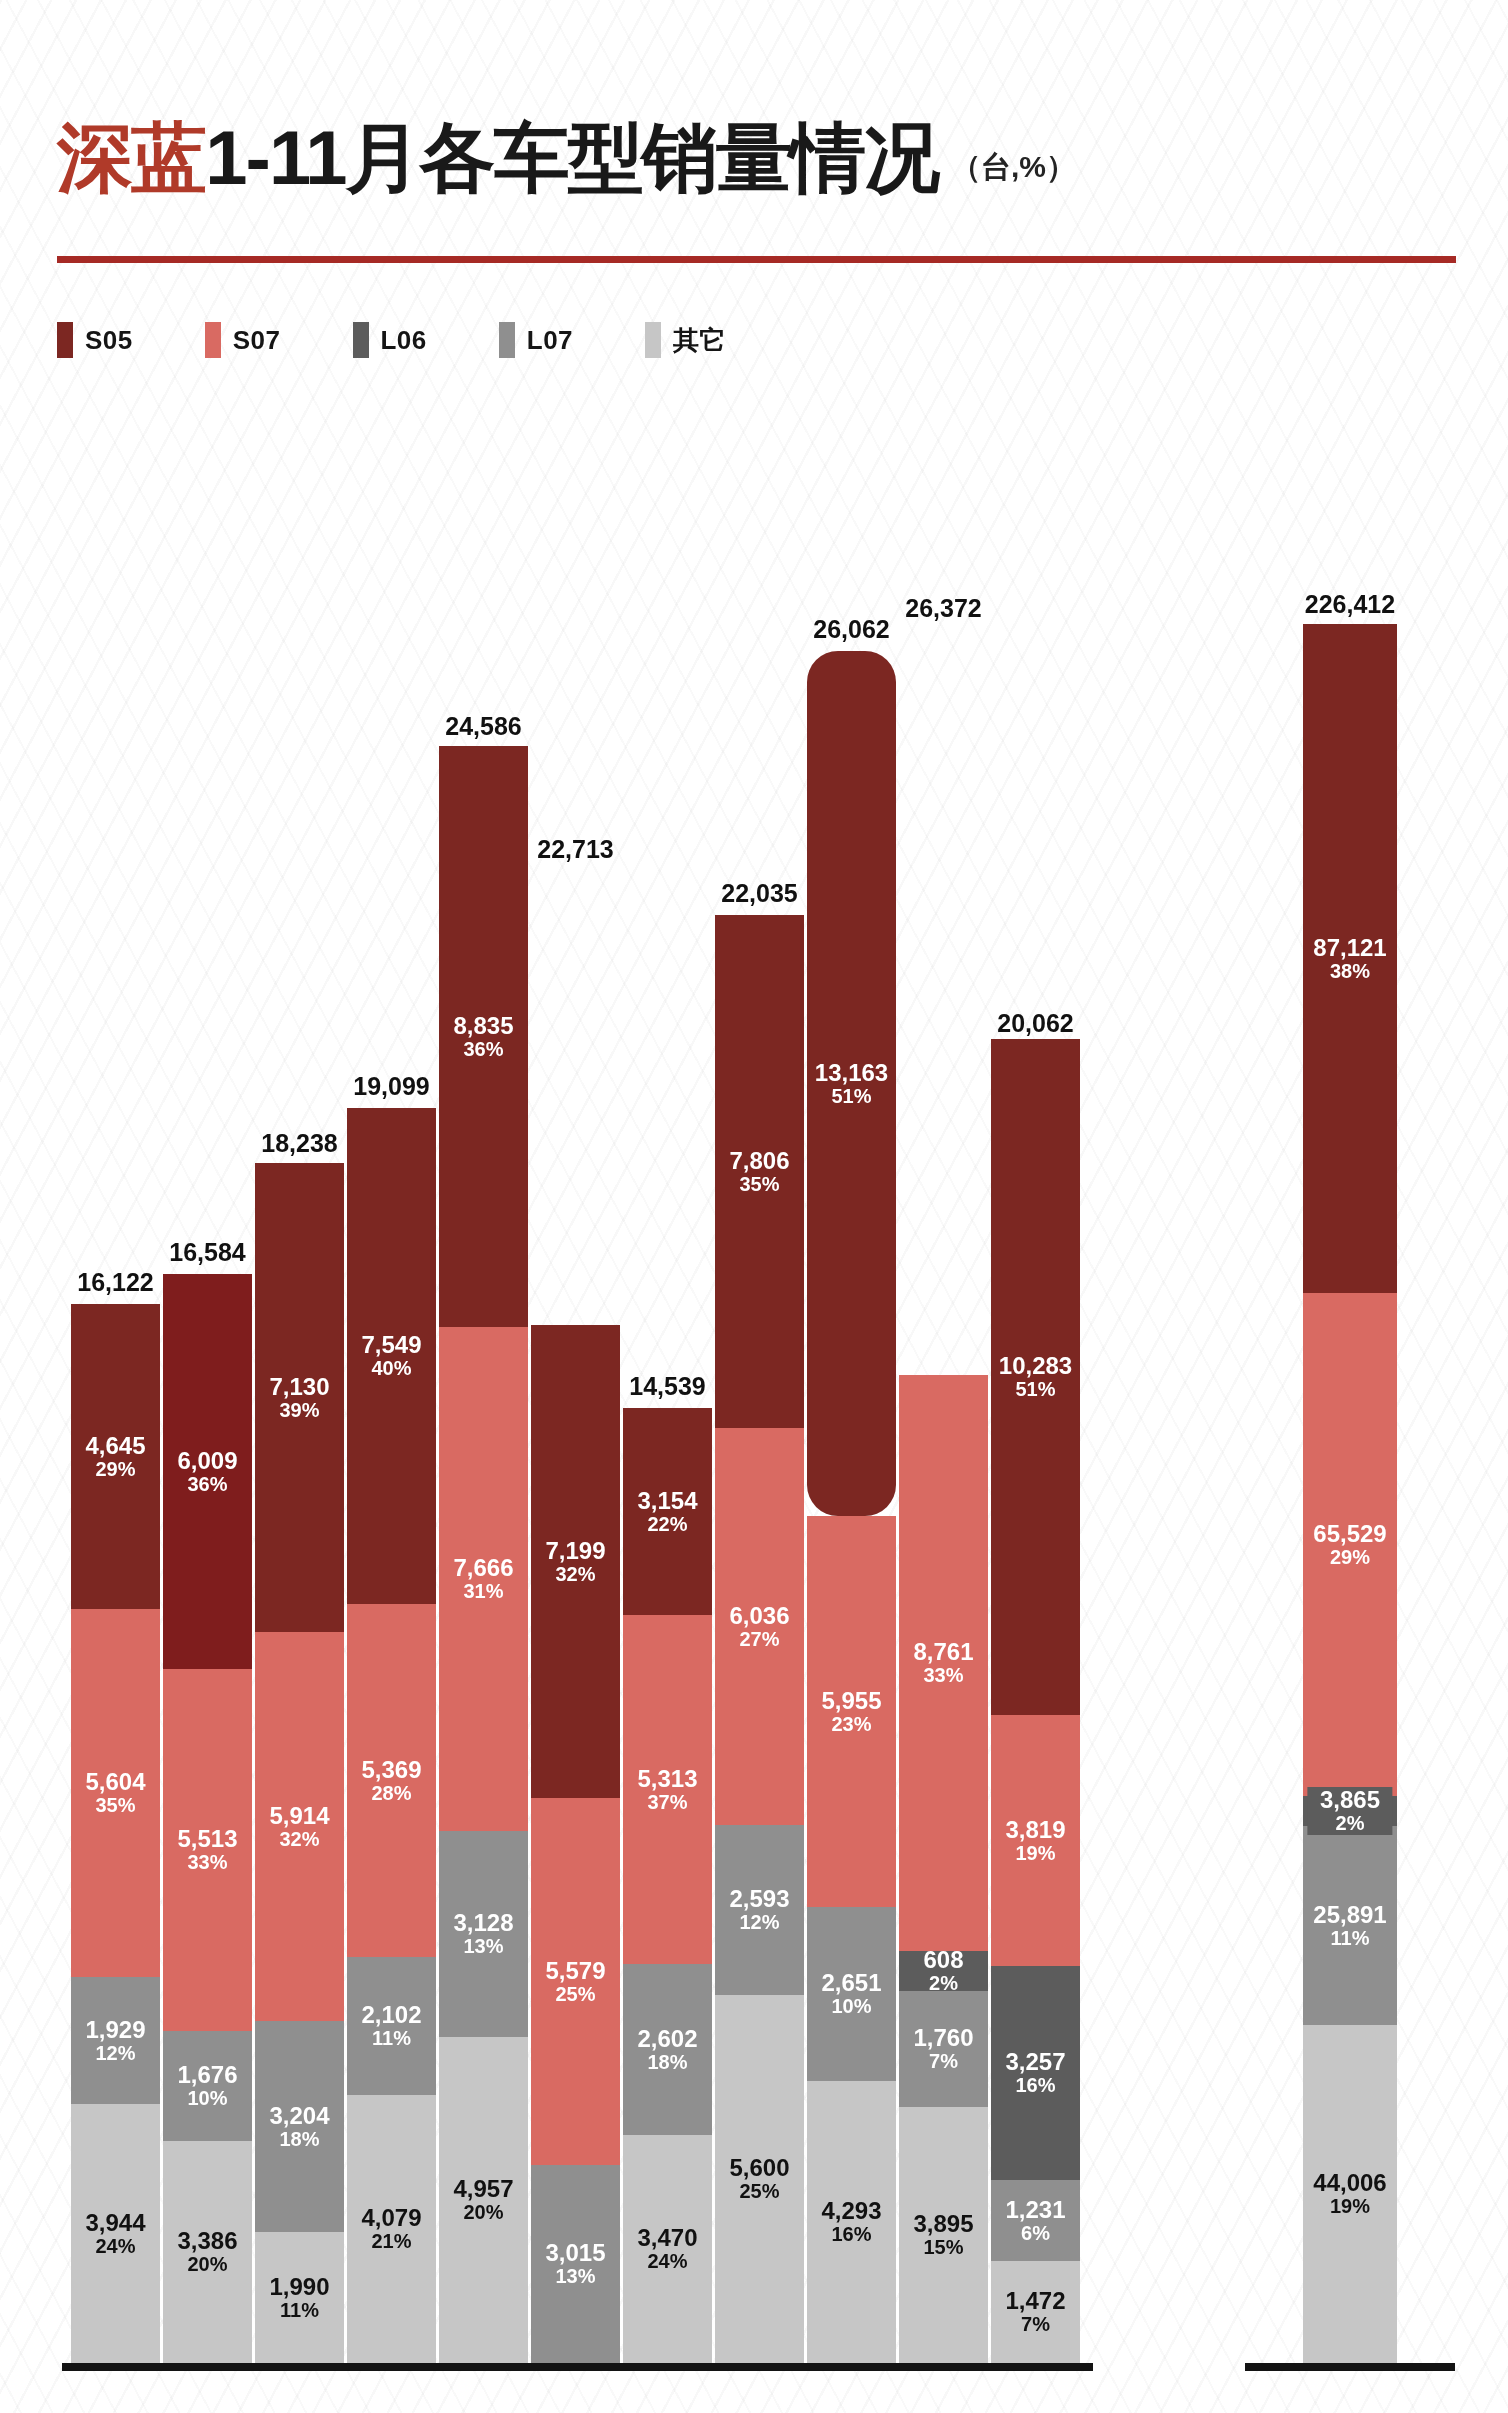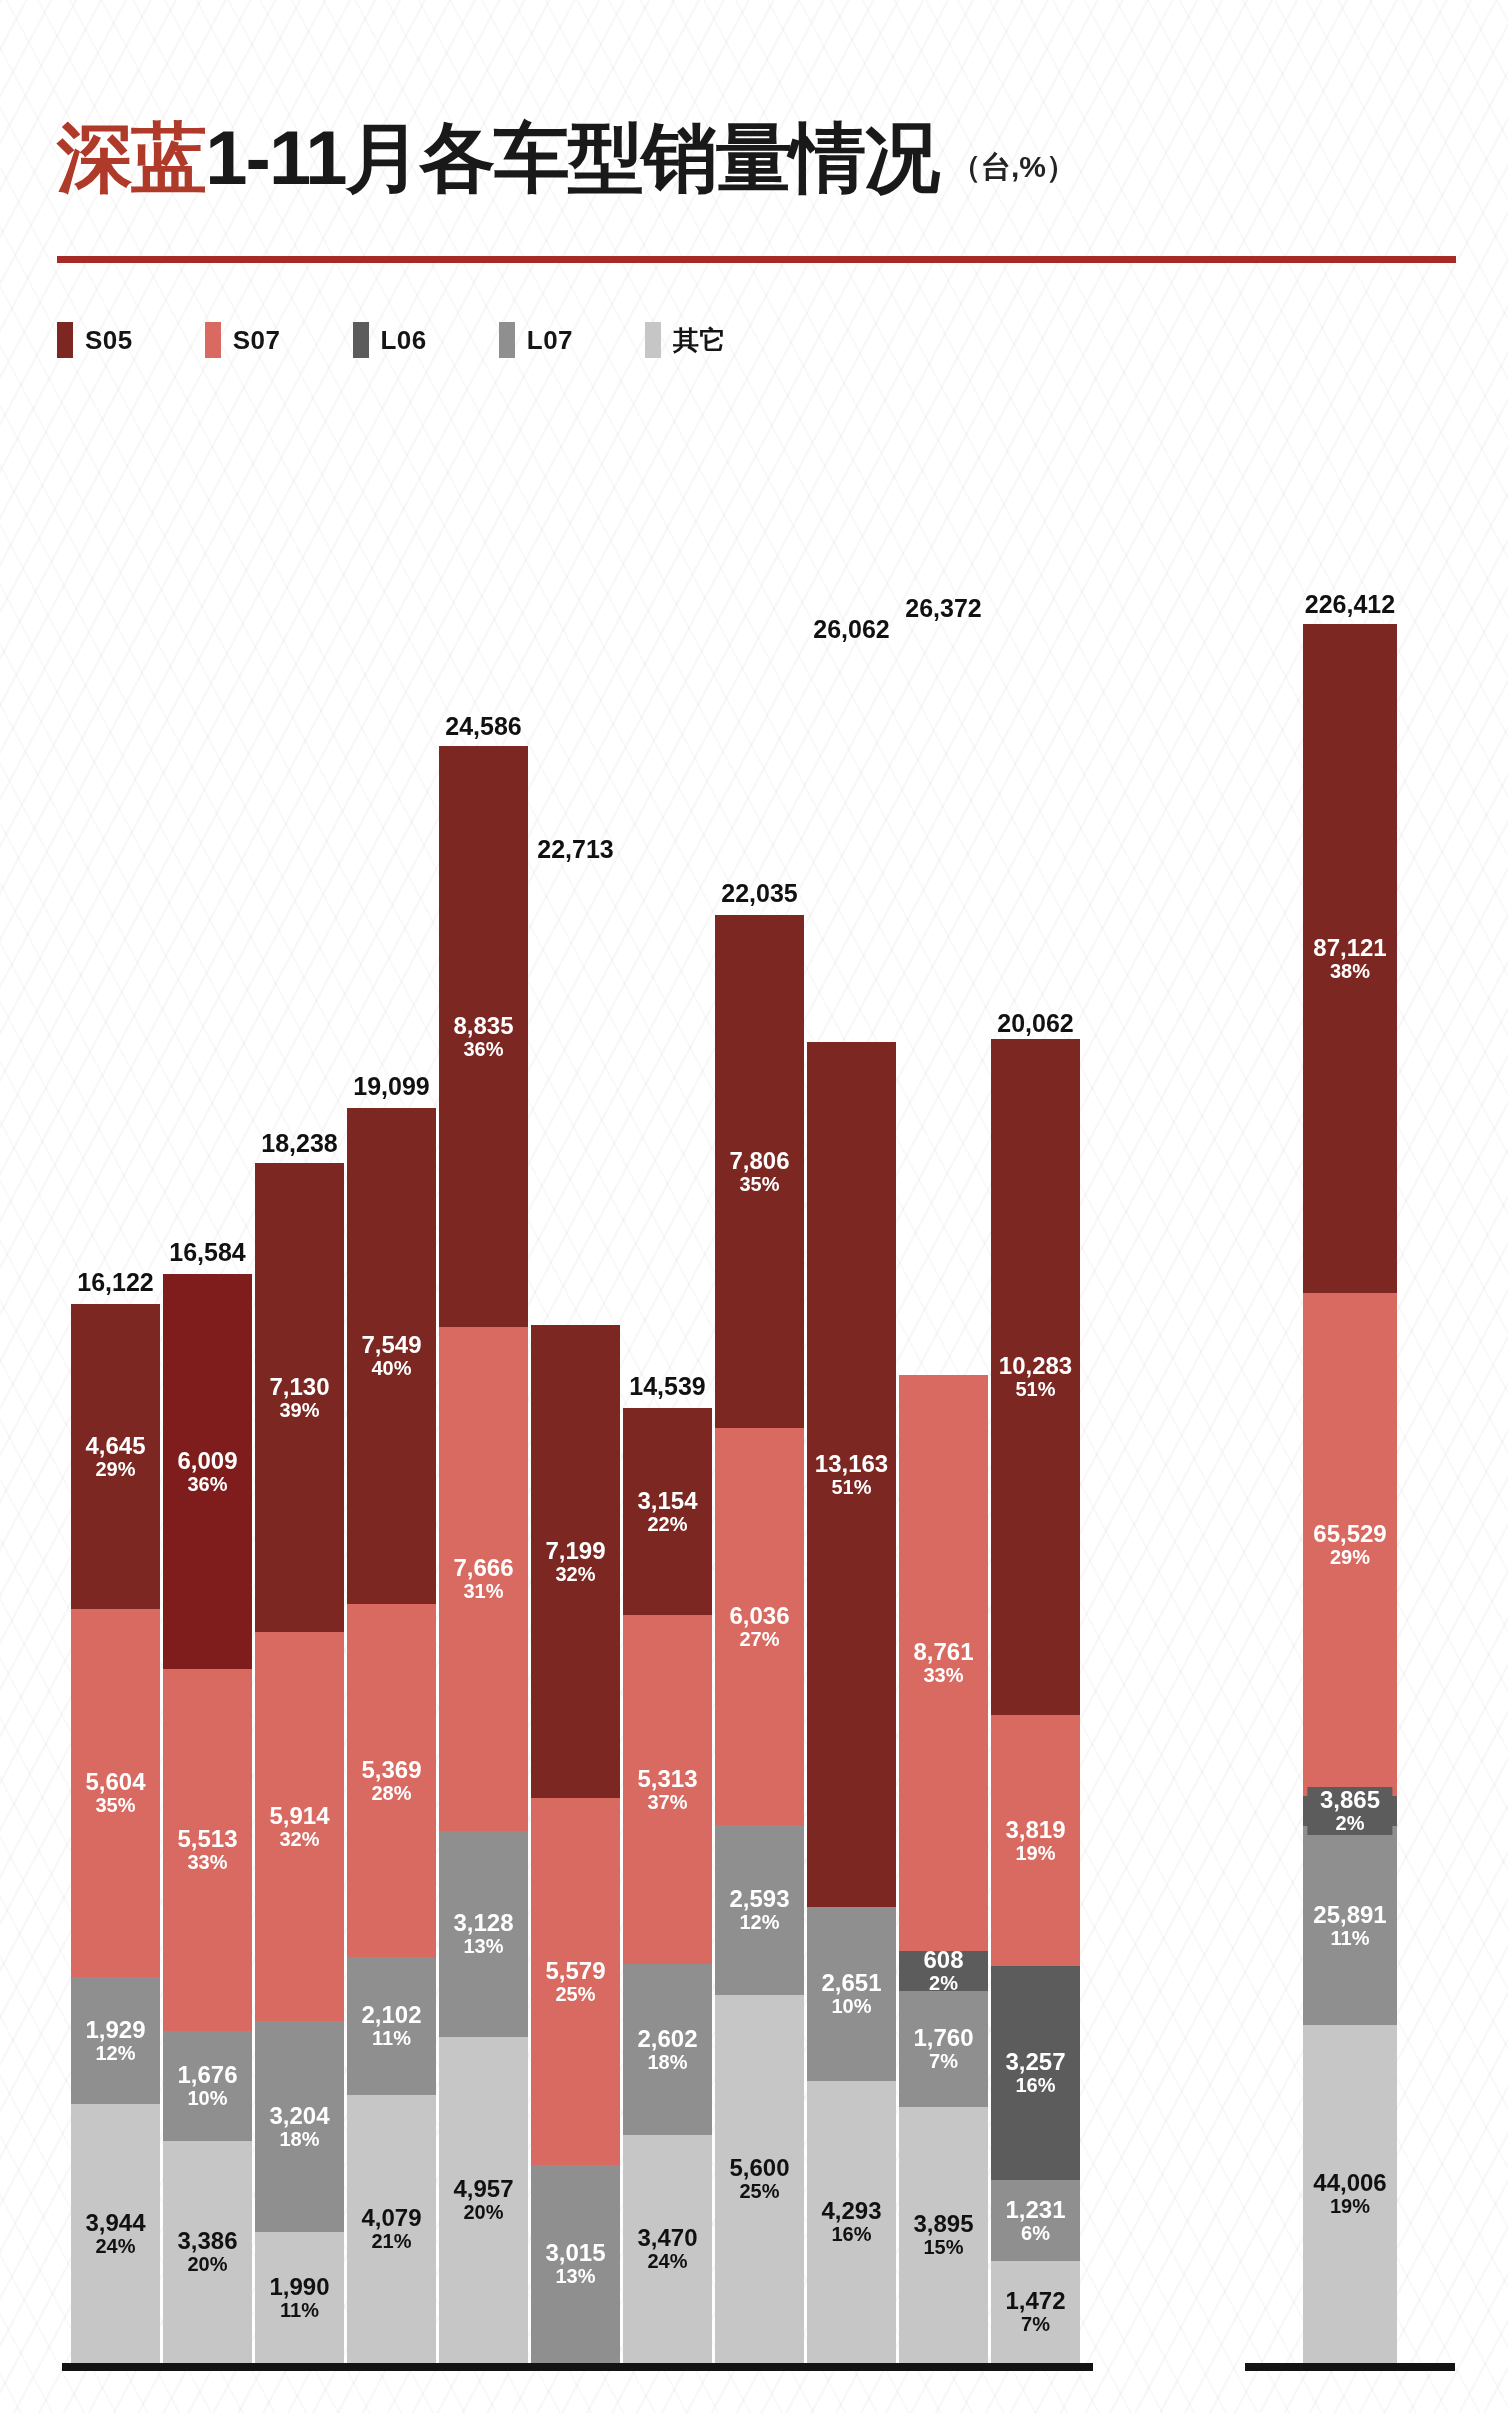--- a/index.html
+++ b/index.html
@@ -318,24 +318,30 @@
         </div>
         <div class="seg" style="height: 368px; background: rgb(198, 198, 198);">
           <div class="seg-lbl lbl-dark">
             <div class="seg-val">5,600</div>
             <div class="seg-pct">25%</div>
           </div>
         </div>
       </div>
       <div class="bar-col" style="left: 807px; width: 89px; bottom: 36px;">
         <div class="bar-total" style="bottom: 1719px;">26,062</div>
-        <div class="seg" style="height: 865px; background: rgb(124, 39, 34);">
+        <div class="seg" style="height: 865px; background: rgb(124, 39, 34); border-radius: 31px;">
           <div class="seg-lbl lbl-light">
             <div class="seg-val">13,163</div>
             <div class="seg-pct">51%</div>
+          </div>
+        </div>
+        <div class="seg" style="height: 391px; background: rgb(217, 106, 98);">
+          <div class="seg-lbl lbl-light">
+            <div class="seg-val">5,955</div>
+            <div class="seg-pct">23%</div>
           </div>
         </div>
         <div class="seg" style="height: 174px; background: rgb(143, 143, 143);">
           <div class="seg-lbl lbl-light">
             <div class="seg-val">2,651</div>
             <div class="seg-pct">10%</div>
           </div>
         </div>
         <div class="seg" style="height: 282px; background: rgb(198, 198, 198);">
           <div class="seg-lbl lbl-dark">

